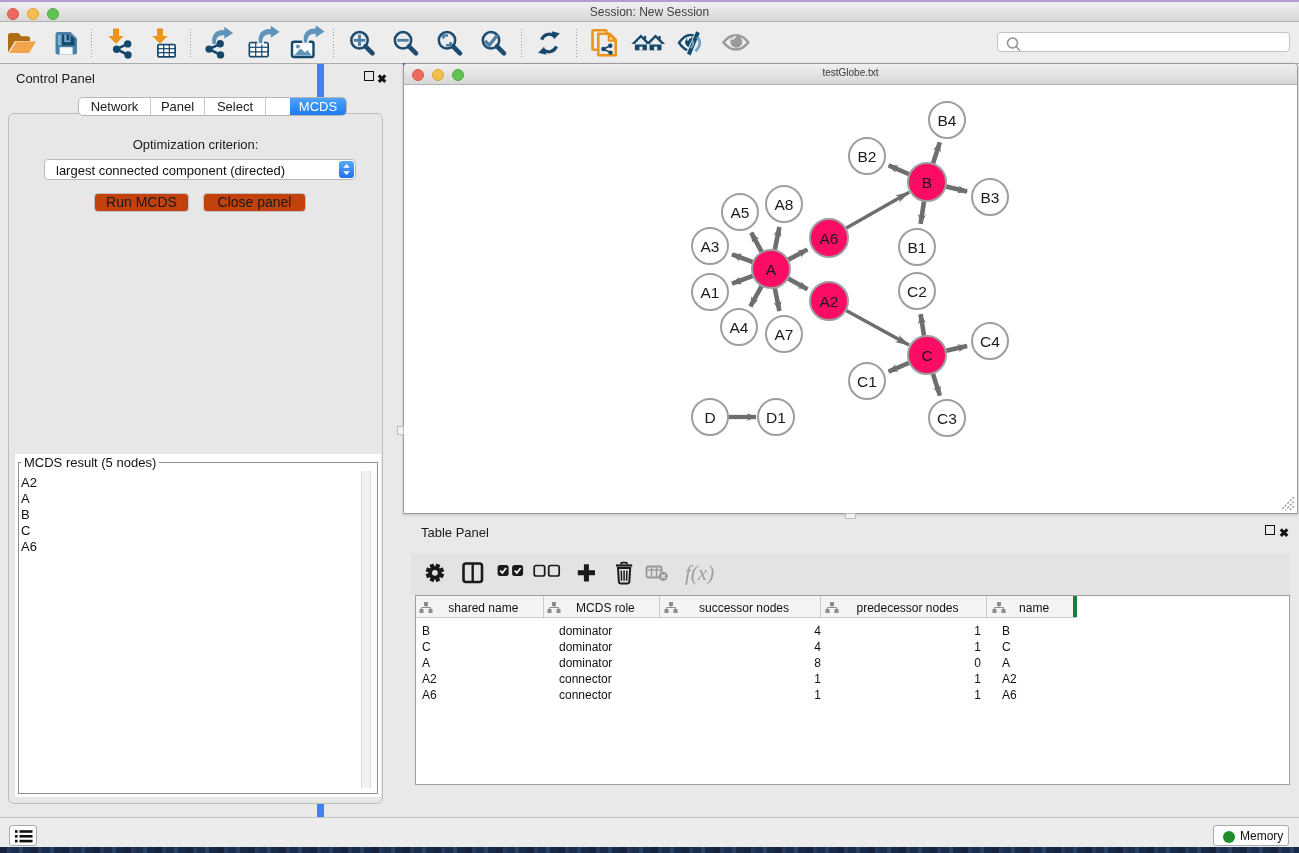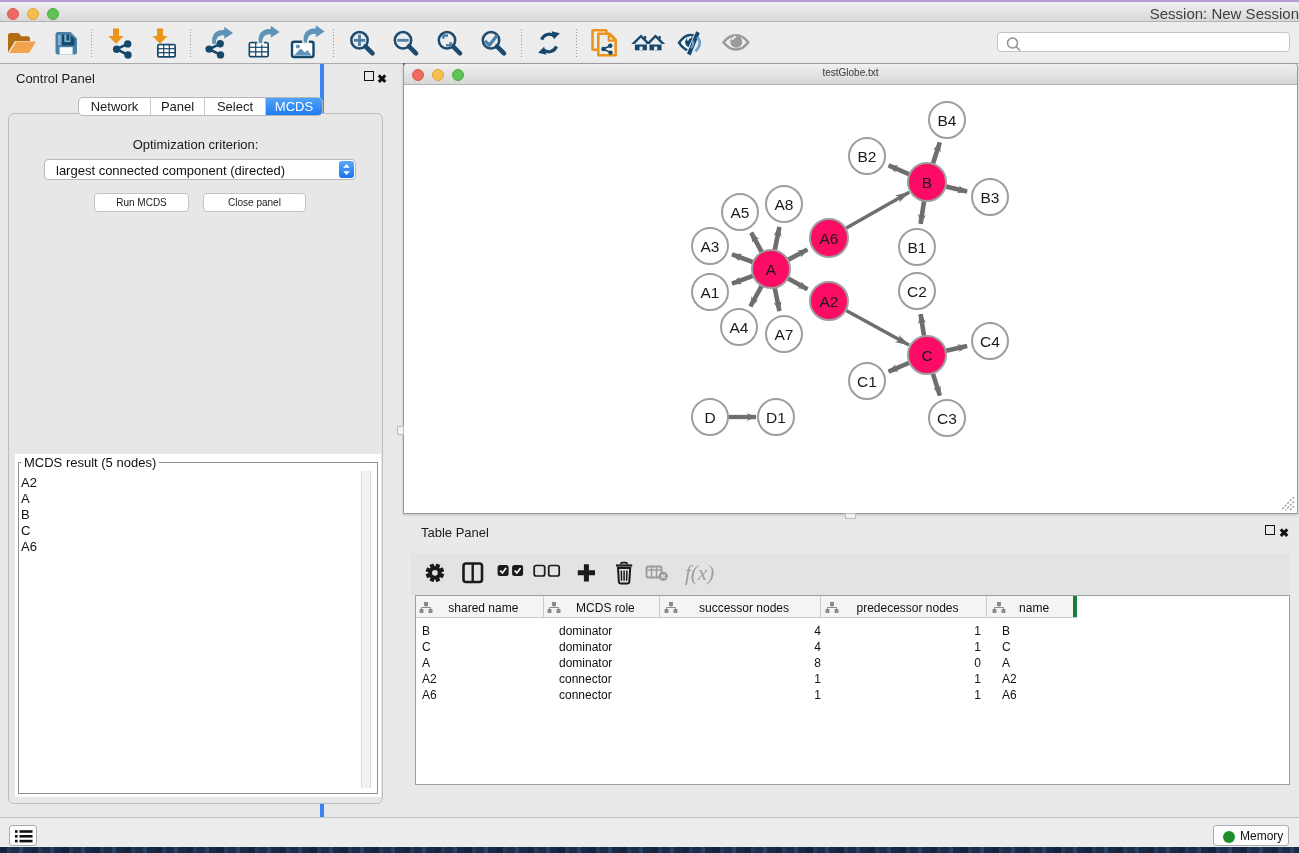--- a/index.html
+++ b/index.html
@@ -5,56 +5,56 @@
 * { margin:0; padding:0; box-sizing:border-box; }
 html,body { width:1299px; height:853px; overflow:hidden; }
 body { font-family:"Liberation Sans", sans-serif; background:#e9e9e9; position:relative; }
 .abs { position:absolute; }
 
 
 #purple { left:0; top:0; width:1299px; height:2px; background:#b69bd3; }
 #titlebar { left:0; top:2px; width:1299px; height:20px;
   background:linear-gradient(#efefef,#d8d8d8); border-bottom:1px solid #b3b3b3;
   border-radius:5px 5px 0 0; }
-#titlebar .title { position:absolute; left:0; right:0; top:3px; text-align:right;
-  font-size:15px; color:#3f3f3f; }
+#titlebar .title { position:absolute; left:0; right:0; top:3px; text-align:center;
+  font-size:12px; color:#3f3f3f; }
 .tl { position:absolute; width:12px; height:12px; border-radius:50%; top:6px; }
 .tl.r { background:#ee6a5f; border:1px solid #d85850; }
 .tl.y { background:#f5bf4f; border:1px solid #dfa636; }
 .tl.g { background:#61c354; border:1px solid #50a73f; }
 
 #toolbar { left:0; top:22px; width:1299px; height:42px; background:#ededed;
   border-bottom:1px solid #ababab; }
 .tsep { position:absolute; top:7px; height:28px; width:1px;
   background-image:linear-gradient(#9a9a9a 33%, rgba(0,0,0,0) 0%);
   background-size:1px 3px; }
 #search { left:997px; top:32px; width:293px; height:20px; background:#fff;
   border:1px solid #c3c3c3; border-radius:4px; }
 
 
 #cpanel { left:0; top:64px; width:324px; height:753px; background:#e9e9e9;
-  border-right:4px solid #3b82f6; }
+  border-right:7px solid #3b82f6; }
 #cpanel .hdr { position:absolute; left:16px; top:7px; font-size:13px; color:#1c1c1c; }
 .winbtn { position:absolute; top:8px; font-size:12px; color:#111; }
 #cptabs { position:absolute; left:78px; top:33px; height:19px; display:flex;
   border:1px solid #b7b7b7; border-radius:5px; background:#fff; overflow:hidden; }
 #cptabs .tab { font-size:13px; color:#1c1c1c; text-align:center; line-height:18px;
   border-right:1px solid #c9c9c9; }
 #cptabs .tab.sel { background:linear-gradient(#4ea3f9,#1d7bf4); color:#fff; border-right:none; }
 #cpbox { position:absolute; left:8px; top:49px; width:375px; height:691px;
   border:1px solid #bdbdbd; border-radius:6px; background:#e7e7e7; }
 #optlabel { position:absolute; left:0; width:100%; top:23px; text-align:center;
   font-size:13px; color:#1a1a1a; }
 #dropdown { position:absolute; left:35px; top:45px; width:312px; height:21px;
   background:#fff; border:1px solid #b9b9b9; border-radius:4px; }
 #dropdown .txt { position:absolute; left:11px; top:3px; font-size:13px; color:#111; }
 #dropdown .step { position:absolute; right:1px; top:1px; width:15px; height:17px;
   background:linear-gradient(#5aa9fa,#1c72f3); border-radius:3px; }
-.btn { position:absolute; height:19px; background:#ffffff;
-  border:1px solid #c2c2c2; border-radius:4px; font-size:10px; color:#1a1a1a;
+.btn { position:absolute; height:19px; background:#c2410c;
+  border:1px solid #c2c2c2; border-radius:4px; font-size:14px; color:#1a1a1a;
   text-align:center; line-height:17px; }
 #resultbox { position:absolute; left:15px; top:390px; width:366px; height:343px;
   background:#fff; }
 #resultbox .bord { position:absolute; left:3px; top:8px; right:3px; bottom:3px;
   border:1px solid #8e8e8e; }
 #resultbox .legend { position:absolute; left:6px; top:1px; background:#fff;
   padding:0 3px; font-size:13px; color:#111; }
 #resultbox .sb { position:absolute; left:346px; top:17px; width:10px; height:317px;
   background:#f2f2f2; border-left:1px solid #dcdcdc; border-right:1px solid #dcdcdc; }
 #resultbox .item { position:relative; font-size:13px; color:#111; padding-left:4px;
@@ -261,21 +261,21 @@
       <div class="item">A</div>
       <div class="item">B</div>
       <div class="item">C</div>
       <div class="item">A6</div>
     </div>
   </div>
   <div id="cptabs">
     <div class="tab" style="width:72px;">Network</div>
     <div class="tab" style="width:54px;">Panel</div>
     <div class="tab" style="width:61px;">Select</div>
-    <div class="tab sel" style="width:56px;">MCDS</div>
+    <div class="tab sel" style="width:56px;margin-left:24px;">MCDS</div>
   </div>
 </div>
 
 <div class="abs" style="left:403px;top:63px;width:10px;height:10px;background:#2e62c8;"></div>
 <div class="abs" id="netwin">
   <div id="nettitle">
     <div class="tl r" style="left:8px; top:5px;"></div>
     <div class="tl y" style="left:28px; top:5px;"></div>
     <div class="tl g" style="left:48px; top:5px;"></div>
     <div class="title">testGlobe.txt</div>

